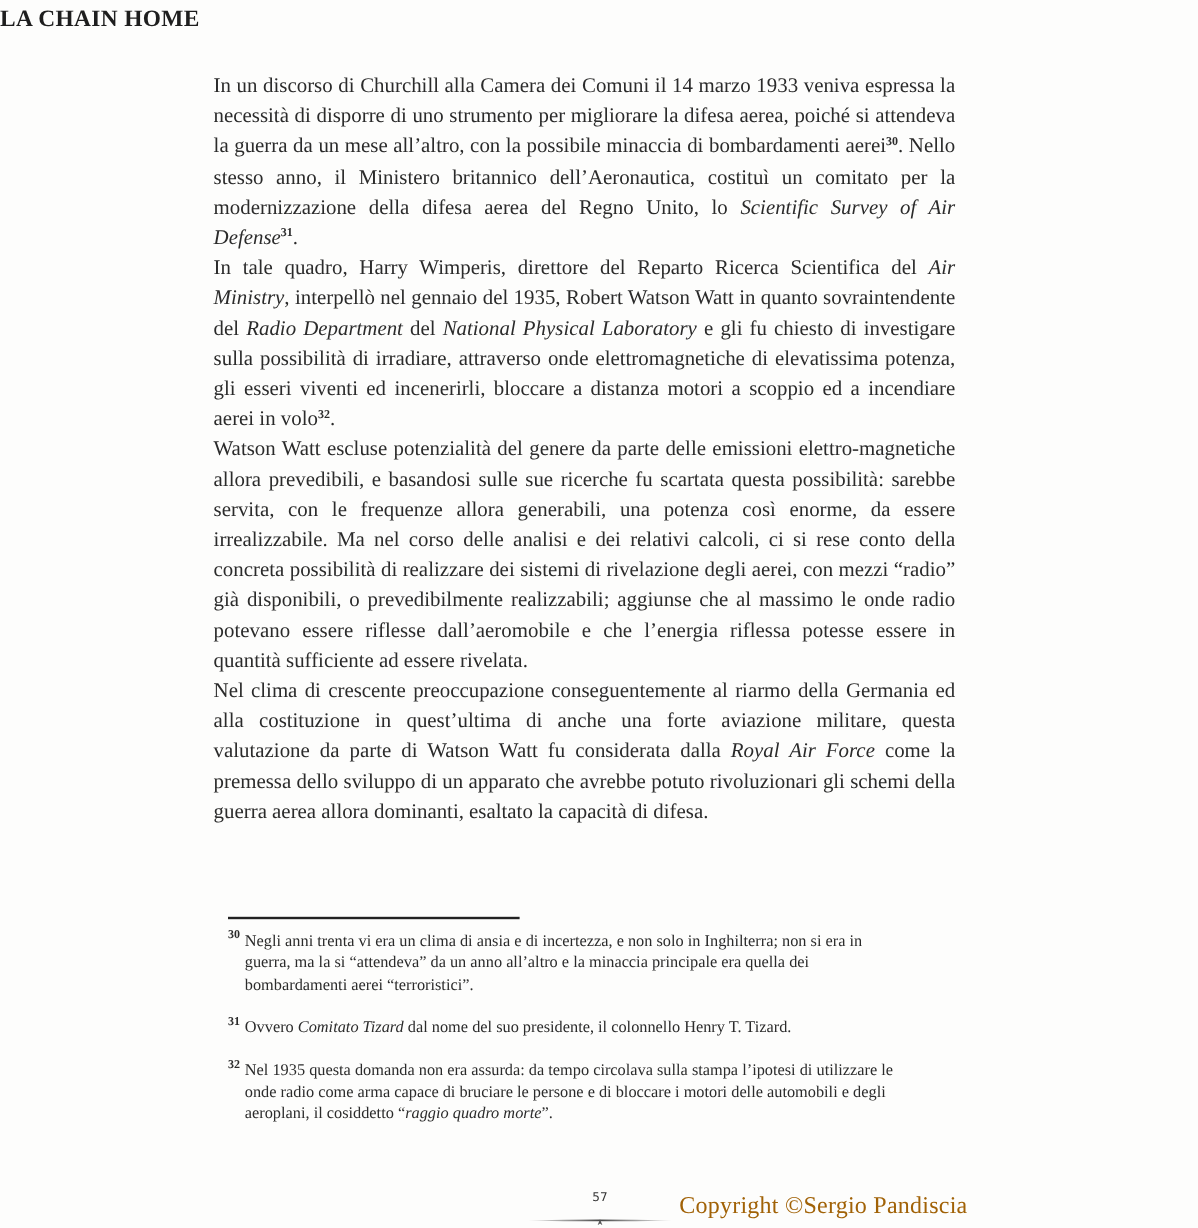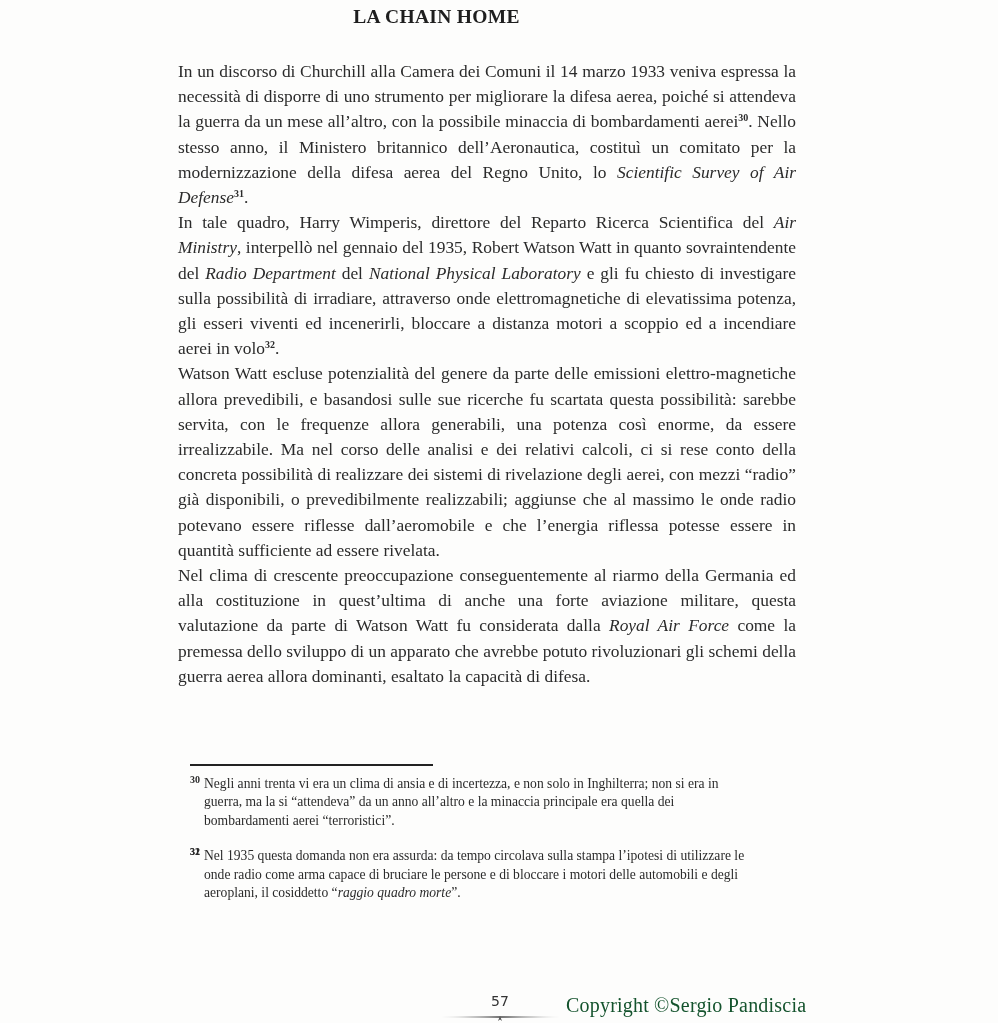--- a/index.html
+++ b/index.html
@@ -13,21 +13,20 @@
       position: relative;
       overflow: hidden;
       font-family: "Liberation Serif", "DejaVu Serif", serif;
       color: #2a2a2a;
     }
     .title {
       position: absolute;
       top: 6px;
       left: 0;
       width: 873px;
-      text-align: center;
       font-weight: bold;
       font-size: 19.5px;
       letter-spacing: 0.3px;
       color: #1e1e1e;
     }
     .body-text {
       position: absolute;
       top: 59px;
       left: 178px;
       width: 618px;
@@ -77,36 +76,36 @@
       font-size: 10px;
       font-weight: bold;
     }
     .page-number {
       position: absolute;
       top: 993px;
       left: 486px;
       width: 28px;
       text-align: center;
       font-family: "DejaVu Sans", sans-serif;
-      font-size: 14px;
+      font-size: 10px;
       color: #333;
     }
     .ornament {
       position: absolute;
       top: 1014px;
       left: 440px;
       width: 120px;
       height: 8px;
     }
     .copyright {
       position: absolute;
       top: 994px;
       left: 566px;
       font-size: 20px;
-      color: #14532d;
+      color: #a16207;
       letter-spacing: 0.2px;
     }
   </style>
 </head>
 <body>
 
 <div class="title">LA CHAIN HOME</div>
 
 <div class="body-text">
   <p><span>In un discorso di Churchill alla Camera dei Comuni il 14 marzo 1933 veniva espressa la necessità di disporre di uno strumento per migliorare la difesa aerea, poiché si attendeva la guerra da un mese all’altro, con la possibile minaccia di bombardamenti aerei</span><sup class="ref">30</sup><span>. Nello stesso anno, il Ministero britannico dell’Aeronautica, costituì un comitato per la modernizzazione della difesa aerea del Regno Unito, lo </span><em>Scientific Survey of Air Defense</em><sup class="ref">31</sup><span>.</span></p>
@@ -117,20 +116,21 @@
 
 <div class="fn-rule"></div>
 
 <div class="footnotes">
   <div class="footnote">
     <span class="fn-num">30</span>
     <span class="fn-text"><span>Negli anni trenta vi era un clima di ansia e di incertezza, e non solo in Inghilterra; non si era in guerra, ma la si “attendeva” da un anno all’altro e la minaccia principale era quella dei bombardamenti aerei “terroristici”.</span></span>
   </div>
   <div class="footnote">
     <span class="fn-num">31</span>
+    <span class="fn-text"><span>Ovvero </span><em>Comitato Tizard</em><span> dal nome del suo presidente, il colonnello Henry T. Tizard.</span></span>
   </div>
   <div class="footnote">
     <span class="fn-num">32</span>
     <span class="fn-text"><span>Nel 1935 questa domanda non era assurda: da tempo circolava sulla stampa l’ipotesi di utilizzare le onde radio come arma capace di bruciare le persone e di bloccare i motori delle automobili e degli aeroplani, il cosiddetto “</span><em>raggio quadro morte</em><span>”.</span></span>
   </div>
 </div>
 
 <div class="page-number">57</div>
 
 <svg class="ornament" viewBox="0 0 120 8">

